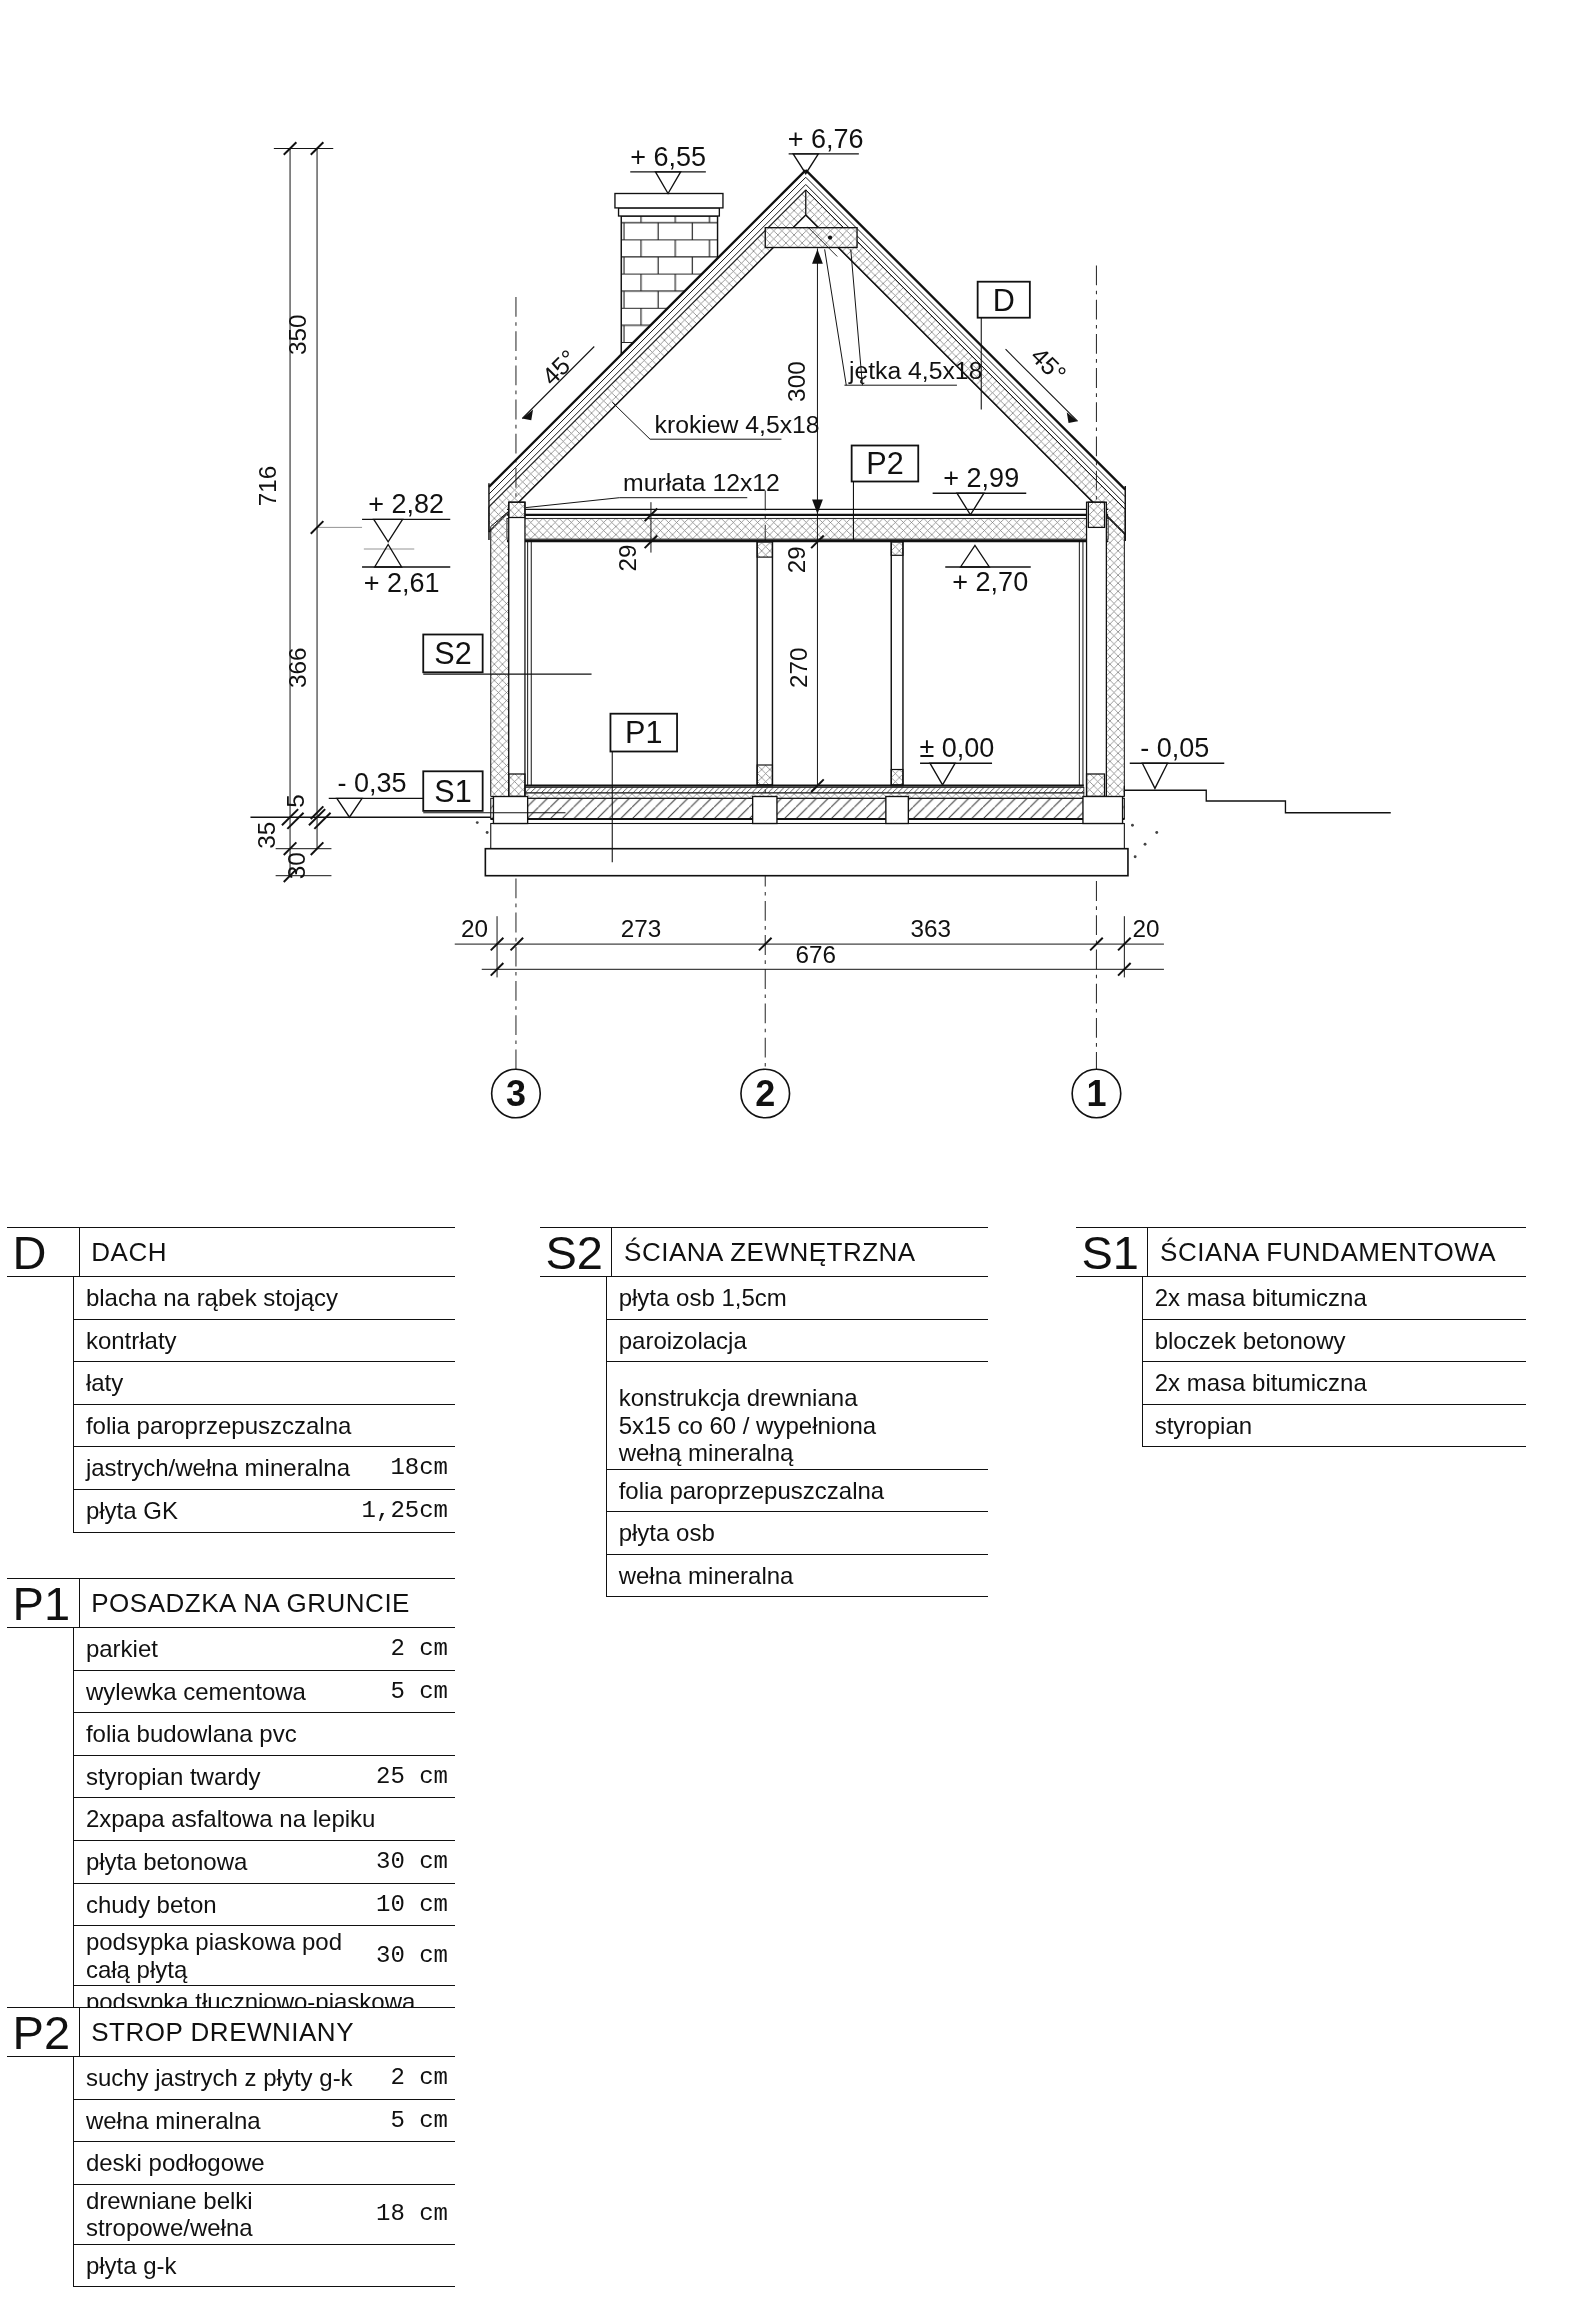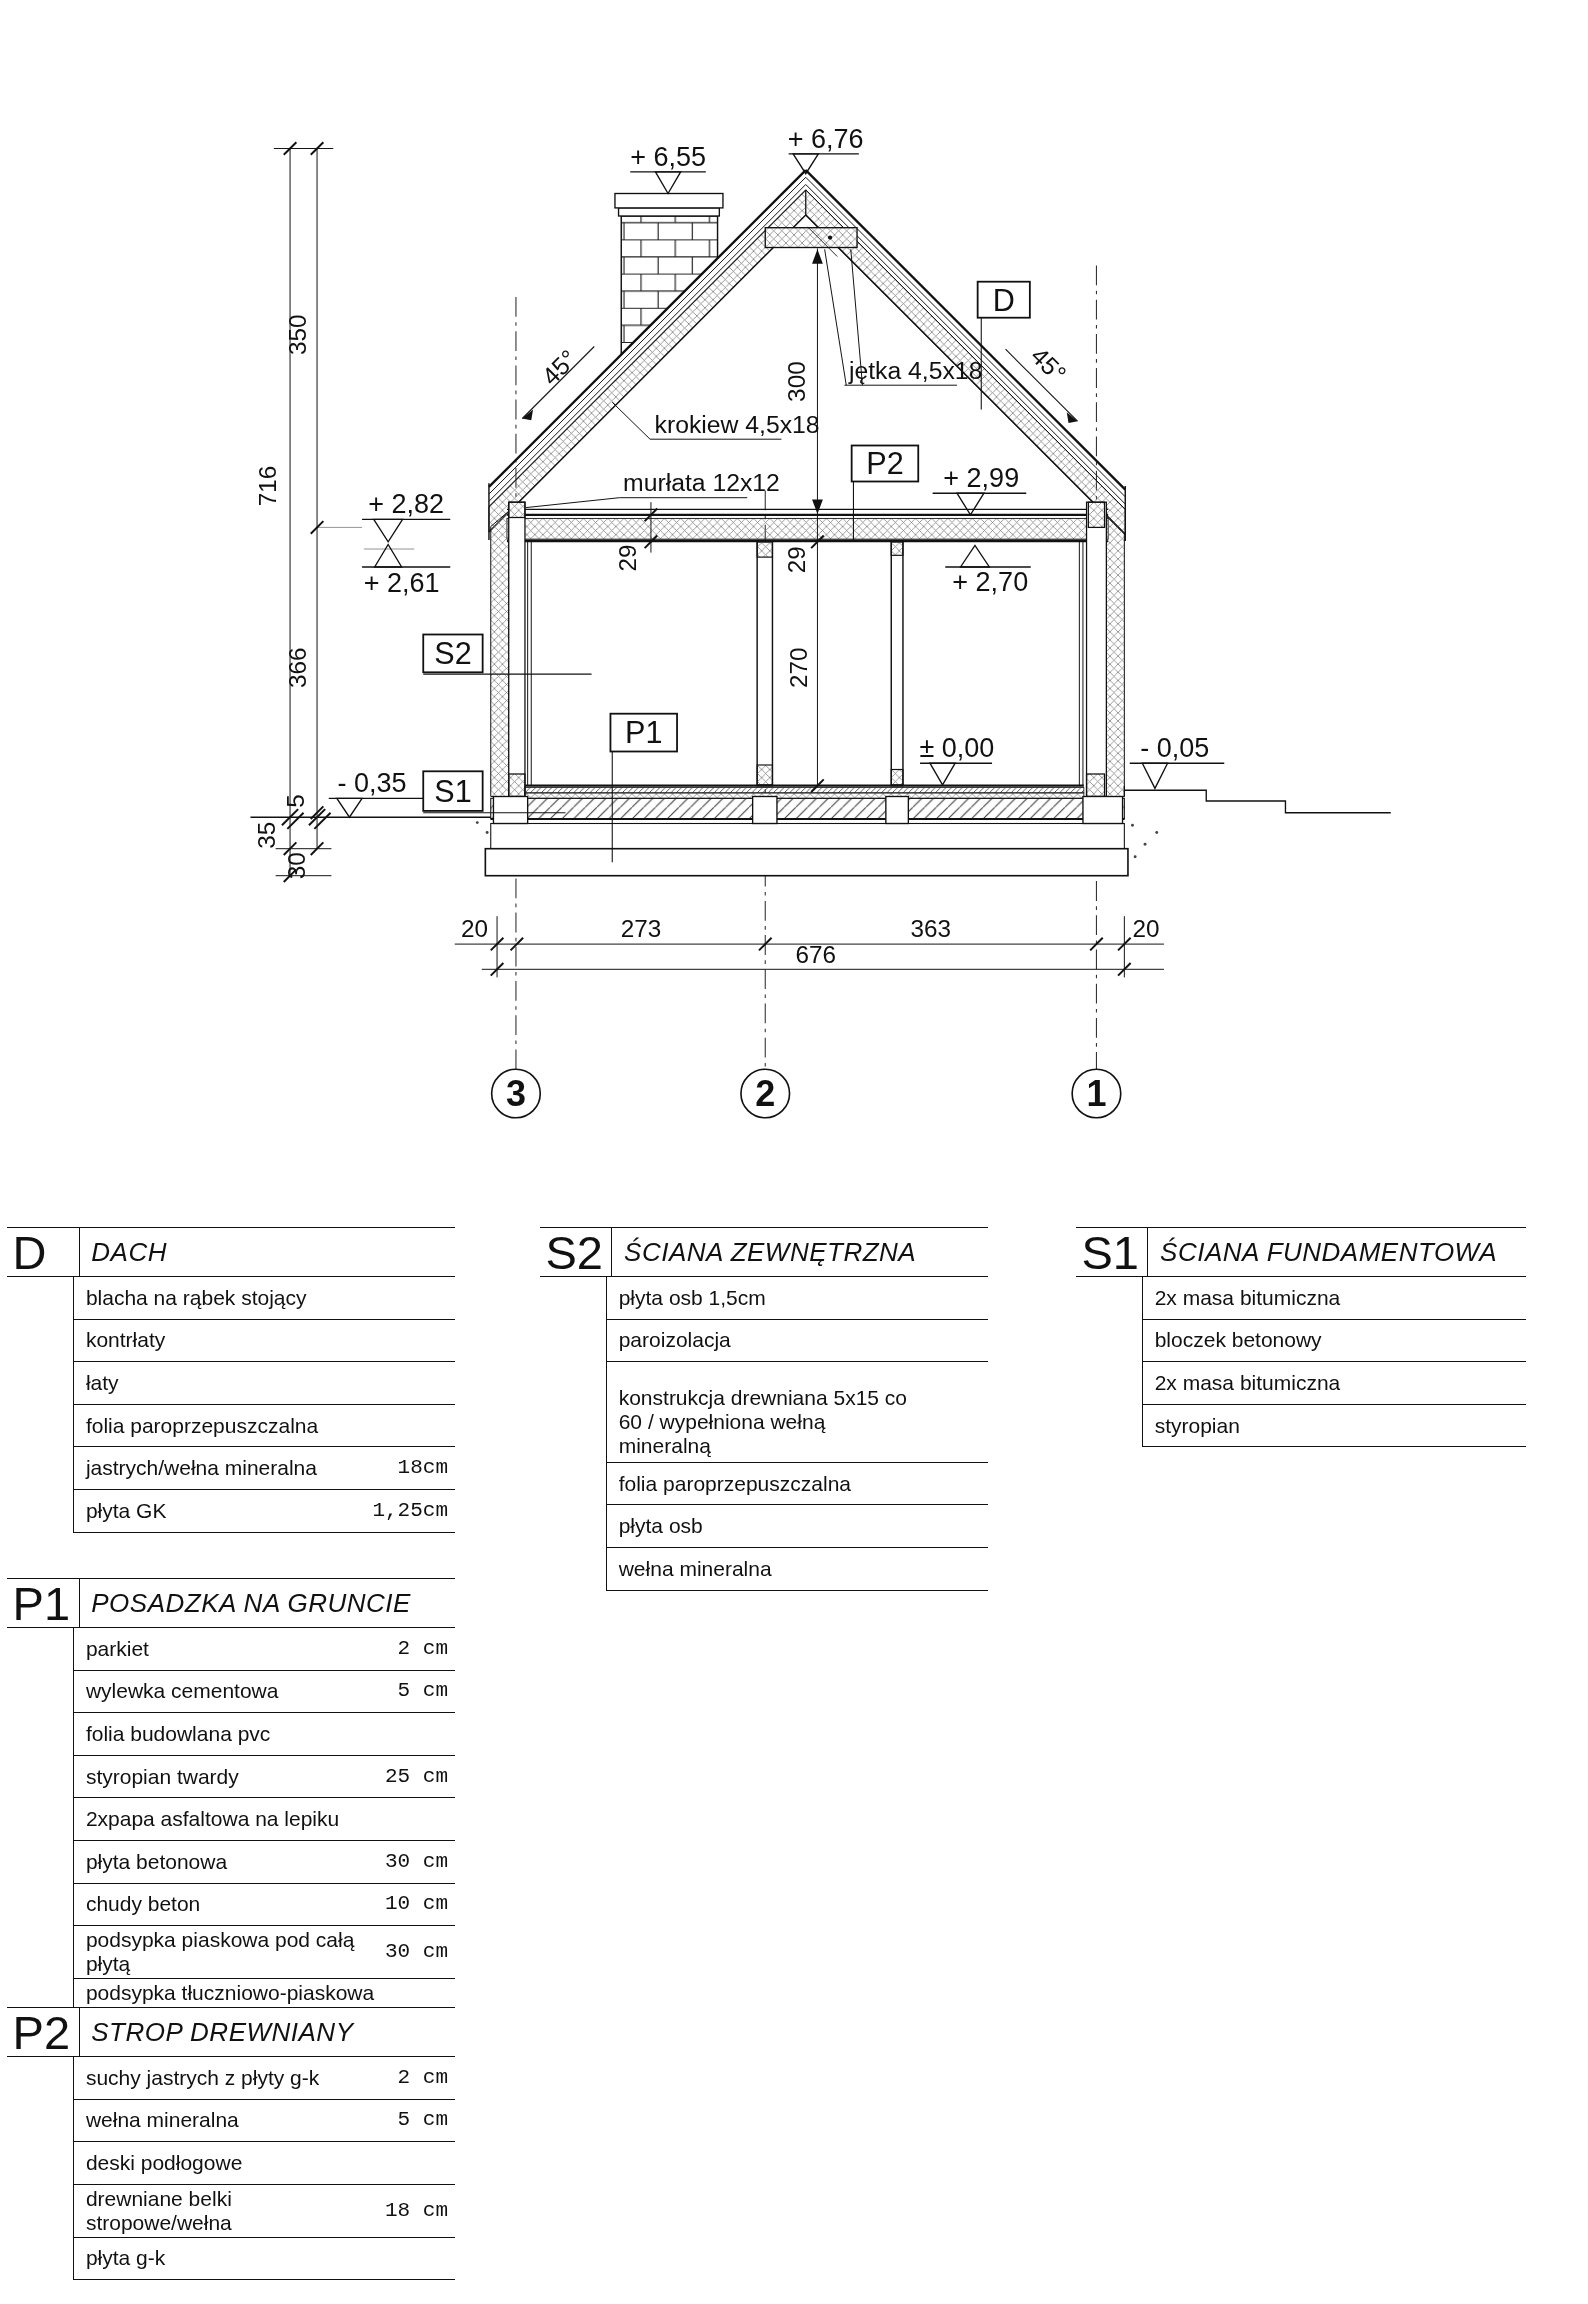--- a/index.html
+++ b/index.html
@@ -2,23 +2,23 @@
 <html style="font-size:14.4px"><head>
 <meta charset="utf-8">
 <style>
   html,body{margin:0;padding:0;background:#fff;}
   body{width:1589px;height:2304px;position:relative;font-family:"Liberation Sans",sans-serif;color:#111;}
   #stage{position:absolute;left:0;top:0;width:1589px;height:2304px;background:#fff;}
   svg text{fill:#111;}
   .tbl{position:absolute;background:#fff;}
   .tbl-head{display:flex;align-items:stretch;border-top:1.8px solid #111;border-bottom:1.8px solid #111;}
   .tbl-code{width:66px;display:flex;align-items:center;padding-left:5.4px;font-size:47px;line-height:1;}
-  .tbl-title{flex:1;border-left:1.8px solid #111;display:flex;align-items:center;padding-left:11.7px;font-size:26px;letter-spacing:0.5px;font-style:italic;}
+  .tbl-title{flex:1;border-left:1.8px solid #111;display:flex;align-items:center;padding-left:11.7px;font-size:26px;letter-spacing:0.5px;}
   .tbl-rows{margin-left:66px;border-left:1.8px solid #111;}
-  .row{display:flex;align-items:center;min-height:38px;border-bottom:1.4px solid #111;padding:1.8px 7.2px 1.8px 11.7px;font-size:21px;line-height:1.15;}
+  .row{display:flex;align-items:center;min-height:38px;border-bottom:1.4px solid #111;padding:1.8px 7.2px 1.8px 11.7px;font-size:24px;line-height:1.15;}
   .row .nm{max-width:297px;}
   .row .val{margin-left:auto;padding-left:9px;white-space:nowrap;font-family:Liberation Mono, monospace;}
   .h55{height:48px;}
 </style>
 </head>
 <body>
 
 <div id="stage">
 
 <svg width="1589" height="1197" viewBox="0 0 1765 1330" style="position:absolute;left:0;top:0;">

